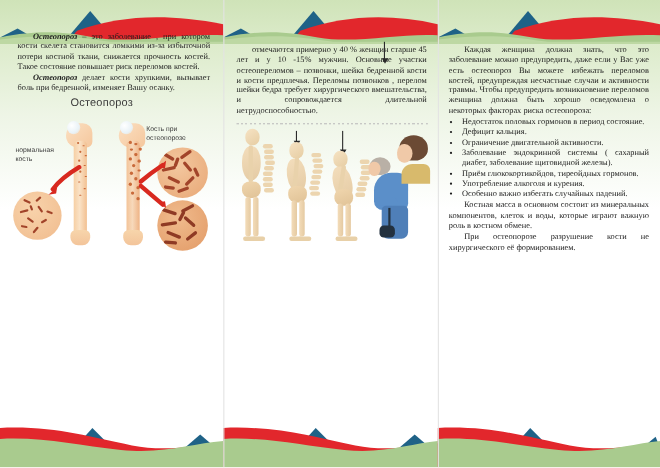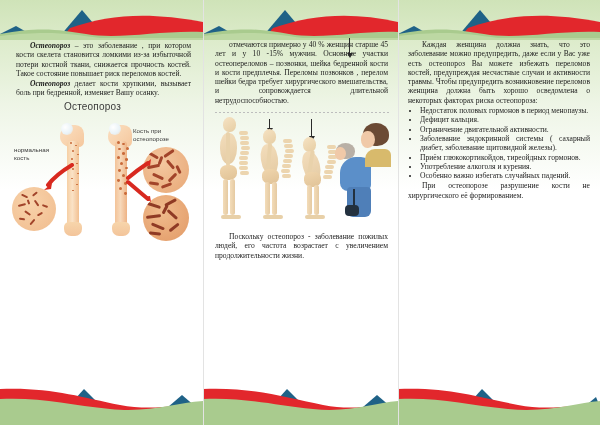--- a/index.html
+++ b/index.html
@@ -18,21 +18,21 @@
   .wave.bottom{bottom:0;height:42px;}
 
   
   .fold{position:absolute;top:0;bottom:0;width:1px;background:#e3e3e3;z-index:4;}
   .fold.f1{left:203px;}
   .fold.f2{left:398px;}
 
   .columns{position:absolute;left:0;top:0;width:600px;height:425px;z-index:5;
            display:flex;}
   .col{box-sizing:border-box;position:relative;}
-  .col.c1{width:203px;padding:41px 12px 30px 16px;}
+  .col.c1{width:203px;padding:28px 12px 30px 16px;}
   .col.c2{width:195px;padding:40px 10px 30px 12px;}
   .col.c3{width:202px;padding:40px 10px 30px 10px;}
 
   p{margin:0 0 1px 0;text-indent:14px;text-align:justify;
     font-size:7.6px;line-height:9.3px;color:#1c1c1c;
     font-family:"Liberation Serif",serif;}
   .bold{font-weight:normal;}
   .bolditalic{font-weight:bold;font-style:italic;}
 
   
@@ -350,33 +350,33 @@
           <div style="position:absolute;left:18px;top:58px;width:2px;height:18px;background:#23313f;"></div>
         </div>
 
         <div class="lady" style="left:146px;bottom:60px;width:32px;height:44px;">
           <div class="hair" style="left:4px;top:0px;width:26px;height:23px;background:#6b4a34;"></div>
           <div class="face" style="left:2px;top:8px;width:14px;height:17px;"></div>
           <div style="position:absolute;left:6px;top:26px;width:26px;height:18px;border-radius:10px 6px 0 0;background:#d8ba6c;"></div>
         </div>
       </div>
 
-      <p>Поскольку остеопороз - заболевание пожилых людей, его частота возрастает с увеличением продолжительности жизни.</p>
     </div>
 
     <div class="col c3">
       <p><span>Каждая женщина должна знать, что это заболевание можно предупредить, даже если у Вас уже есть остеопороз Вы можете избежать переломов костей, предупреждая несчастные случаи и активности травмы. Чтобы предупредить возникновение переломов женщина должна быть хорошо осведомлена о некоторых </span><span class="bold">факторах риска</span><span> остеопороза:</span></p>
 
       <ul>
-        <li>Недостаток половых гормонов в период менопаузы.</li>
+        <li>Недостаток половых гормонов в период состояние.</li>
         <li>Дефицит кальция.</li>
         <li>Ограничение двигательной активности.</li>
         <li>Заболевание эндокринной системы ( сахарный диабет, заболевание щитовидной железы).</li>
         <li>Приём глюкокортикойдов, тиреойдных гормонов.</li>
         <li>Употребление алкоголя и курения.</li>
         <li>Особенно важно избегать случайных падений.</li>
       </ul>
 
+      <p>Костная масса в основном состоит из минеральных компонентов, клеток и воды, которые играют важную роль в костном обмене.</p>
       <p>При остеопорозе разрушение кости не хирургического её формированием.</p>
     </div>
 
   </div>
 </div>
 
 </body></html>

